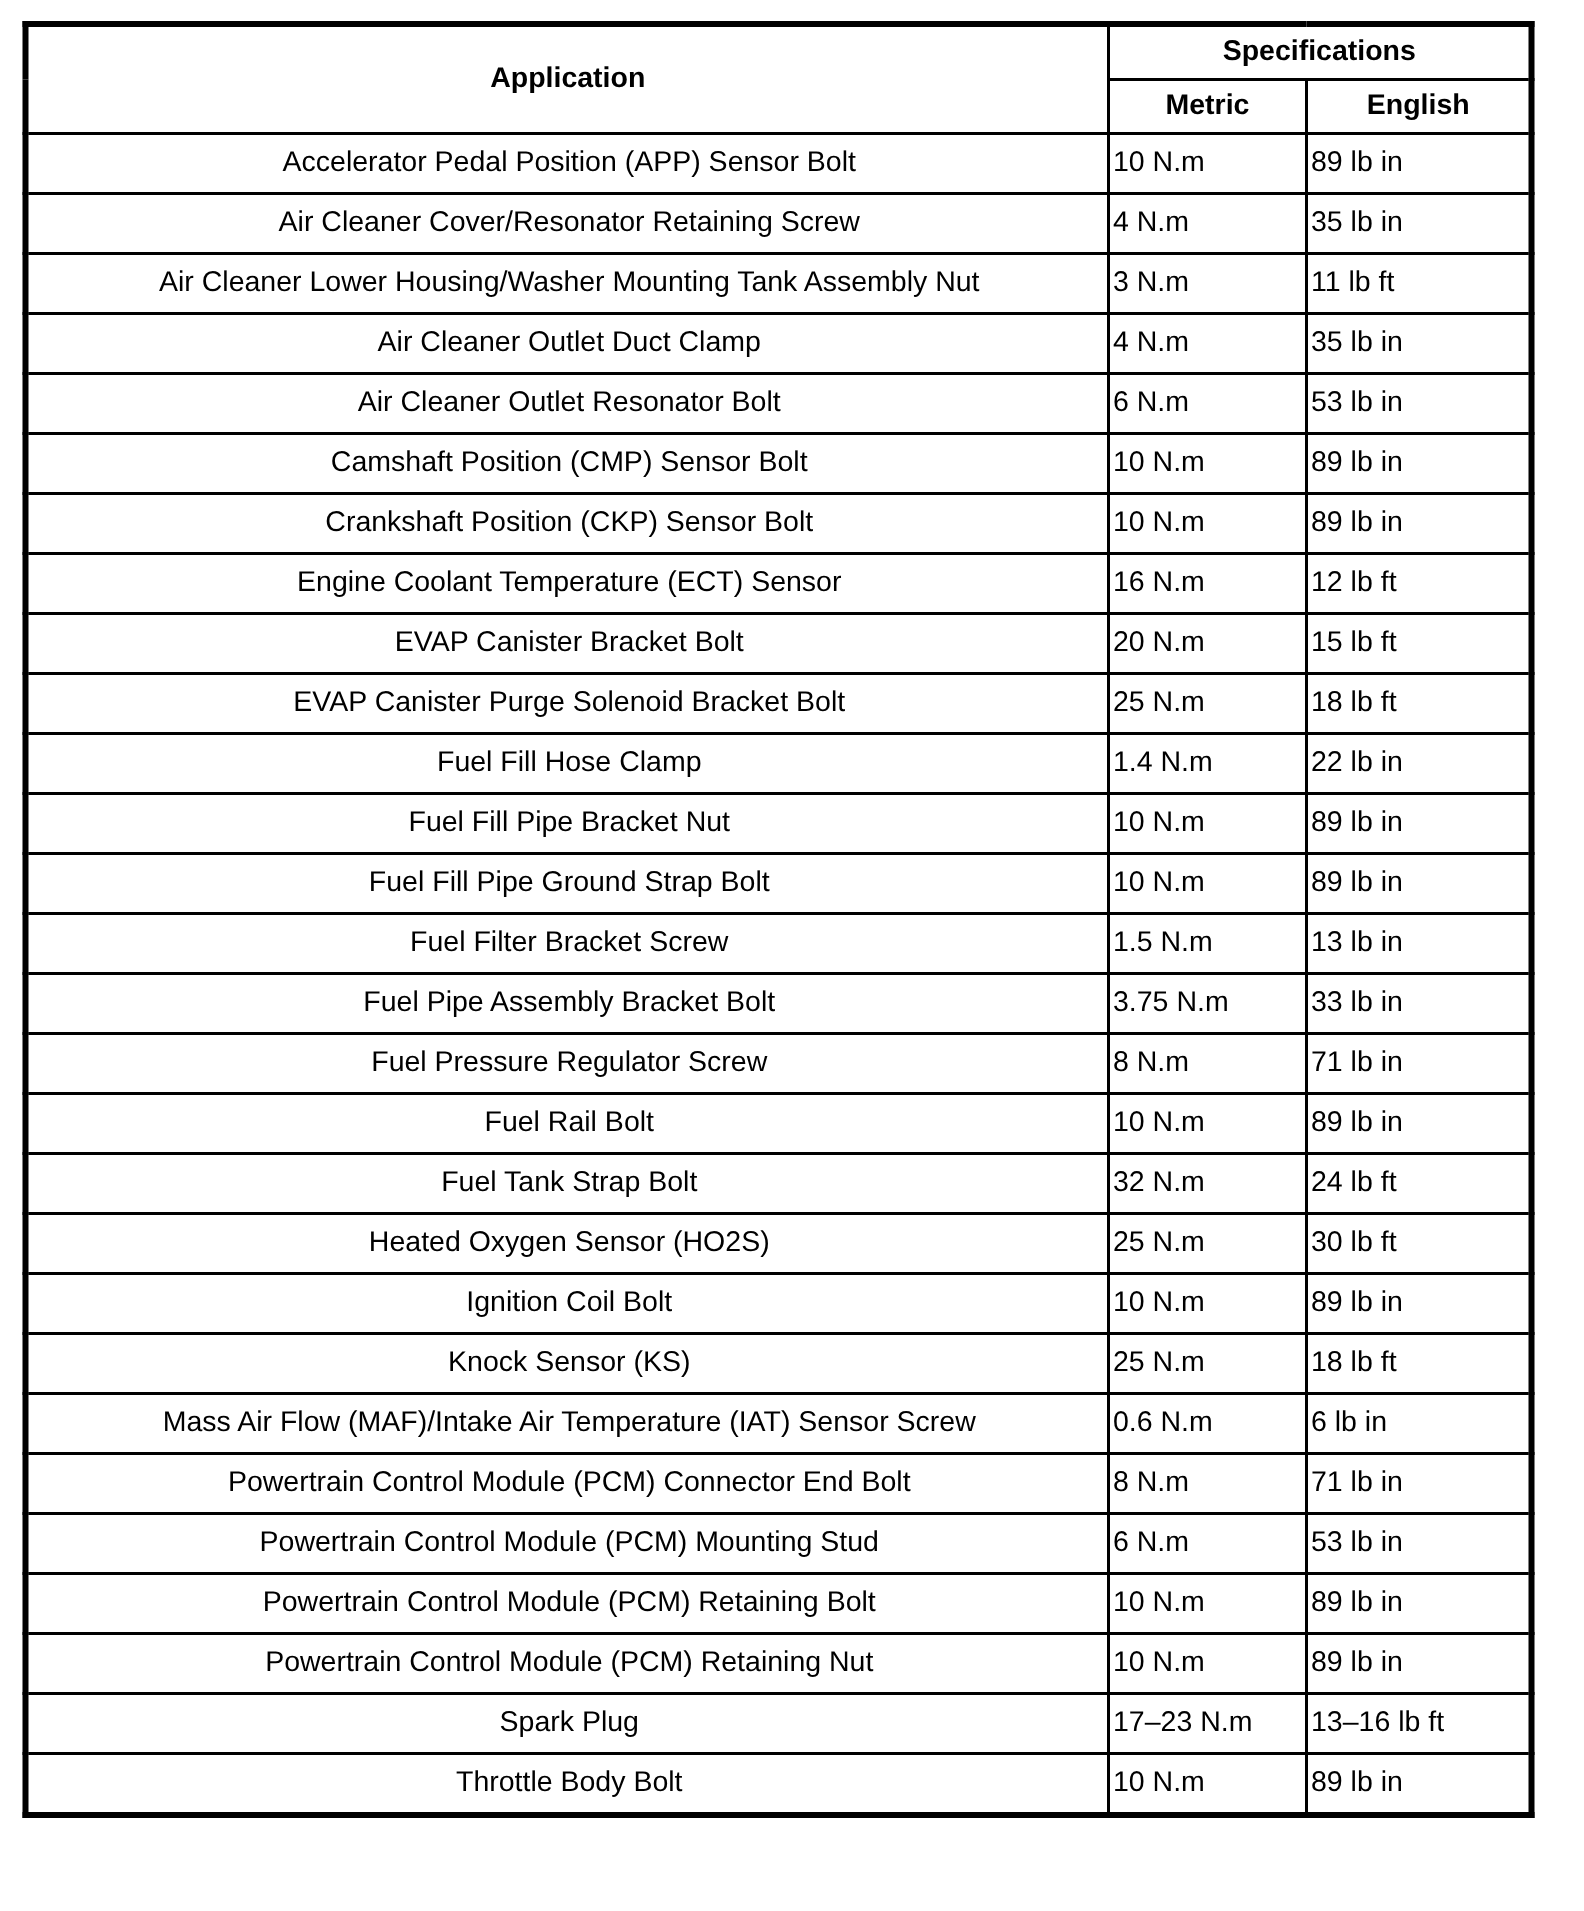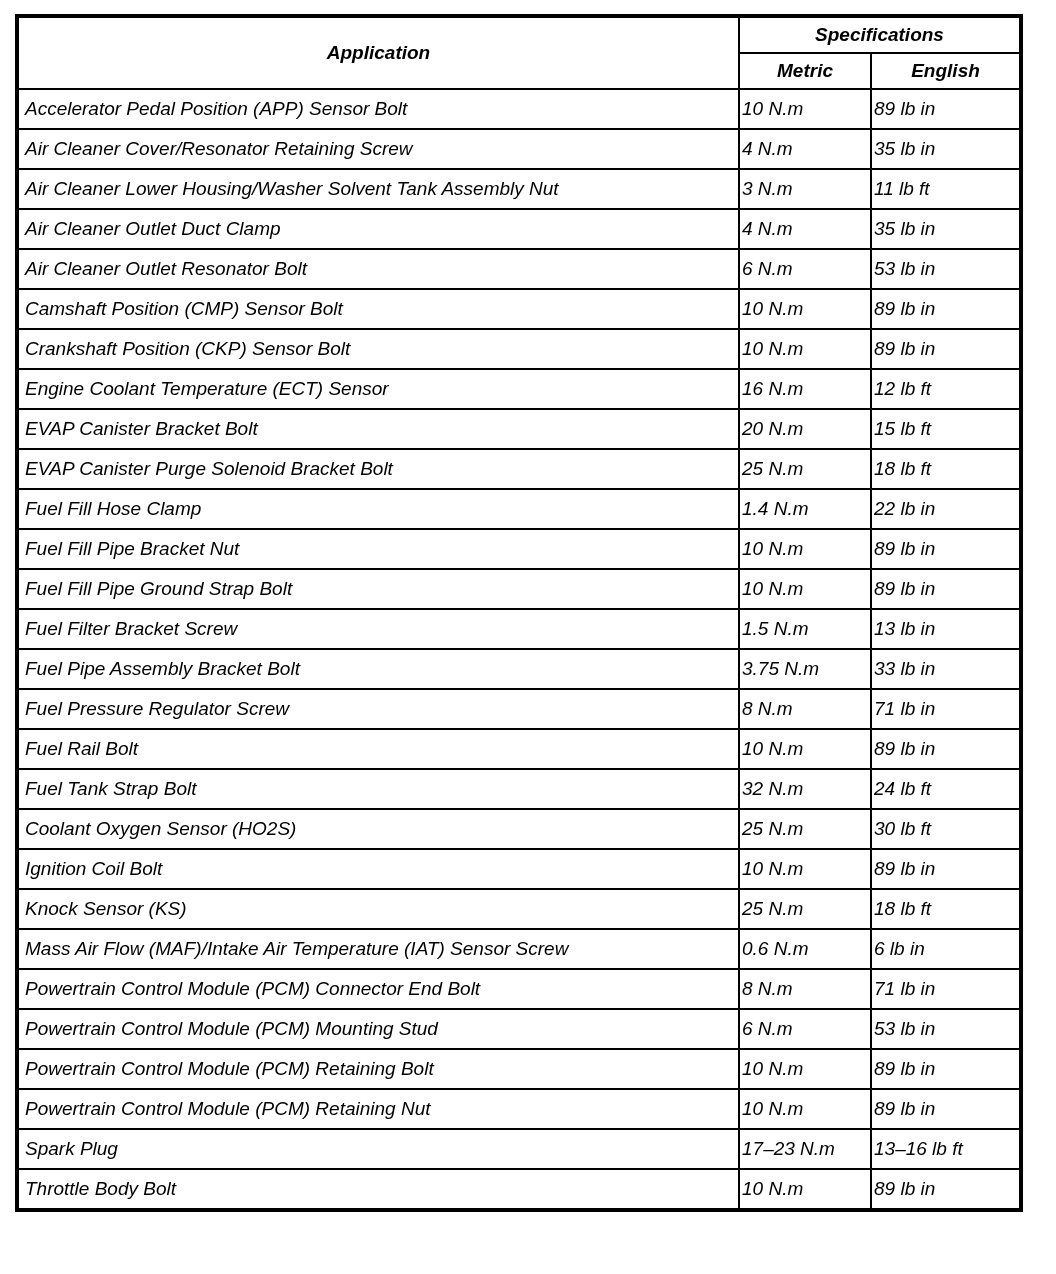--- a/index.html
+++ b/index.html
@@ -13,40 +13,39 @@
     height: 1274px;
     box-sizing: border-box;
     padding: 14px 15px;
     background: #ffffff;
   }
   table.spec-table {
     border-collapse: collapse;
     width: 948px;
     table-layout: fixed;
     border: 4px solid #000;
-    font-style: italic;
   }
   table.spec-table th,
   table.spec-table td {
     border: 2px solid #000;
     font-size: 19px;
     color: #000;
     overflow: hidden;
     white-space: nowrap;
   }
   table.spec-table th {
     font-weight: bold;
     text-align: center;
     padding: 6px 4px;
   }
   th.app-header {
     vertical-align: middle;
   }
   td.app-cell {
-    text-align: left;
+    text-align: center;
     padding: 8px 4px 8px 6px;
   }
   td.metric-cell,
   td.english-cell {
     padding: 8px 2px;
   }
   col.col-app { width: 722px; }
   col.col-metric { width: 132px; }
   col.col-english { width: 150px; }
 </style>
@@ -76,21 +75,21 @@
           <td class="app-cell">Accelerator Pedal Position (APP) Sensor Bolt</td>
           <td class="metric-cell">10 N.m</td>
           <td class="english-cell">89 lb in</td>
         </tr>
         <tr>
           <td class="app-cell">Air Cleaner Cover/Resonator Retaining Screw</td>
           <td class="metric-cell">4 N.m</td>
           <td class="english-cell">35 lb in</td>
         </tr>
         <tr>
-          <td class="app-cell">Air Cleaner Lower Housing/Washer Solvent Tank Assembly Nut</td>
+          <td class="app-cell">Air Cleaner Lower Housing/Washer Mounting Tank Assembly Nut</td>
           <td class="metric-cell">3 N.m</td>
           <td class="english-cell">11 lb ft</td>
         </tr>
         <tr>
           <td class="app-cell">Air Cleaner Outlet Duct Clamp</td>
           <td class="metric-cell">4 N.m</td>
           <td class="english-cell">35 lb in</td>
         </tr>
         <tr>
           <td class="app-cell">Air Cleaner Outlet Resonator Bolt</td>
@@ -156,21 +155,21 @@
           <td class="app-cell">Fuel Rail Bolt</td>
           <td class="metric-cell">10 N.m</td>
           <td class="english-cell">89 lb in</td>
         </tr>
         <tr>
           <td class="app-cell">Fuel Tank Strap Bolt</td>
           <td class="metric-cell">32 N.m</td>
           <td class="english-cell">24 lb ft</td>
         </tr>
         <tr>
-          <td class="app-cell">Coolant Oxygen Sensor (HO2S)</td>
+          <td class="app-cell">Heated Oxygen Sensor (HO2S)</td>
           <td class="metric-cell">25 N.m</td>
           <td class="english-cell">30 lb ft</td>
         </tr>
         <tr>
           <td class="app-cell">Ignition Coil Bolt</td>
           <td class="metric-cell">10 N.m</td>
           <td class="english-cell">89 lb in</td>
         </tr>
         <tr>
           <td class="app-cell">Knock Sensor (KS)</td>

